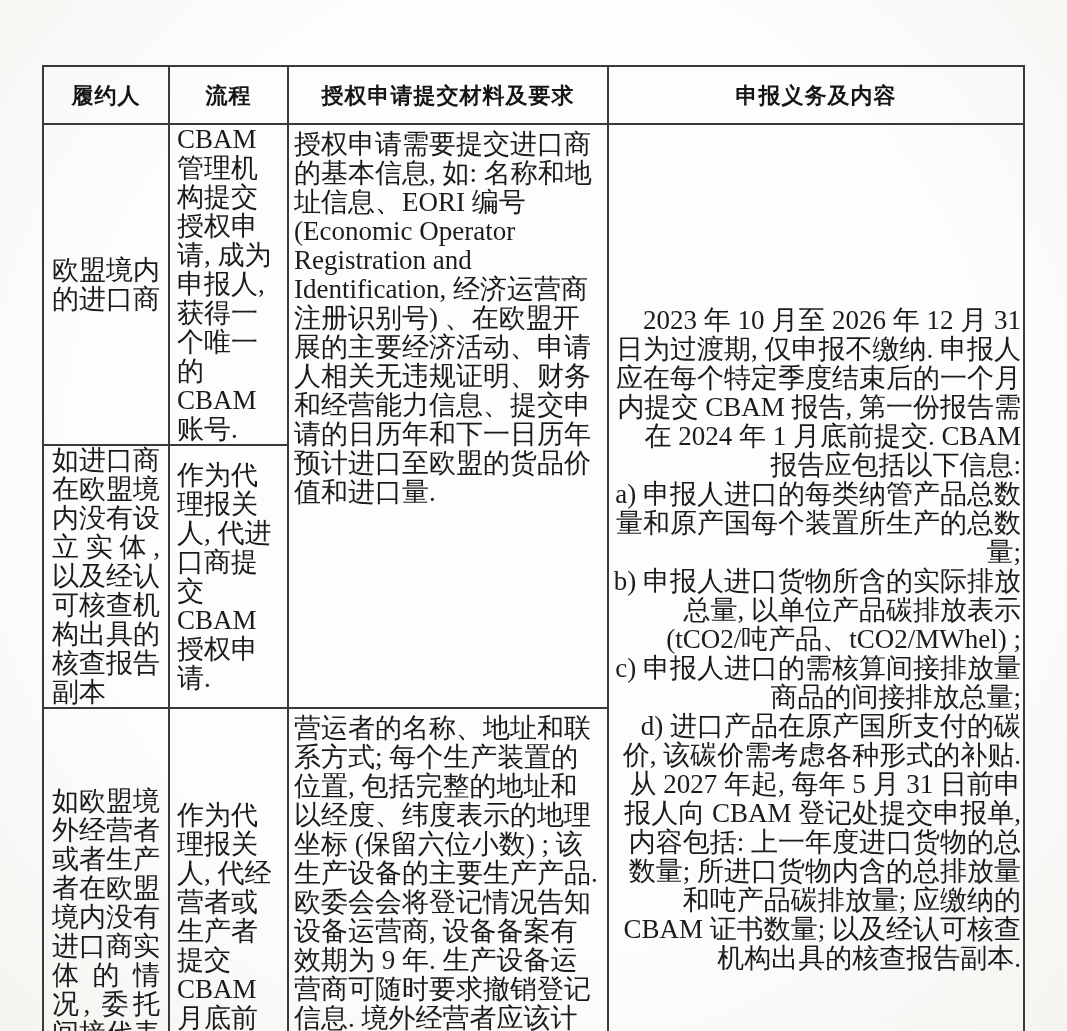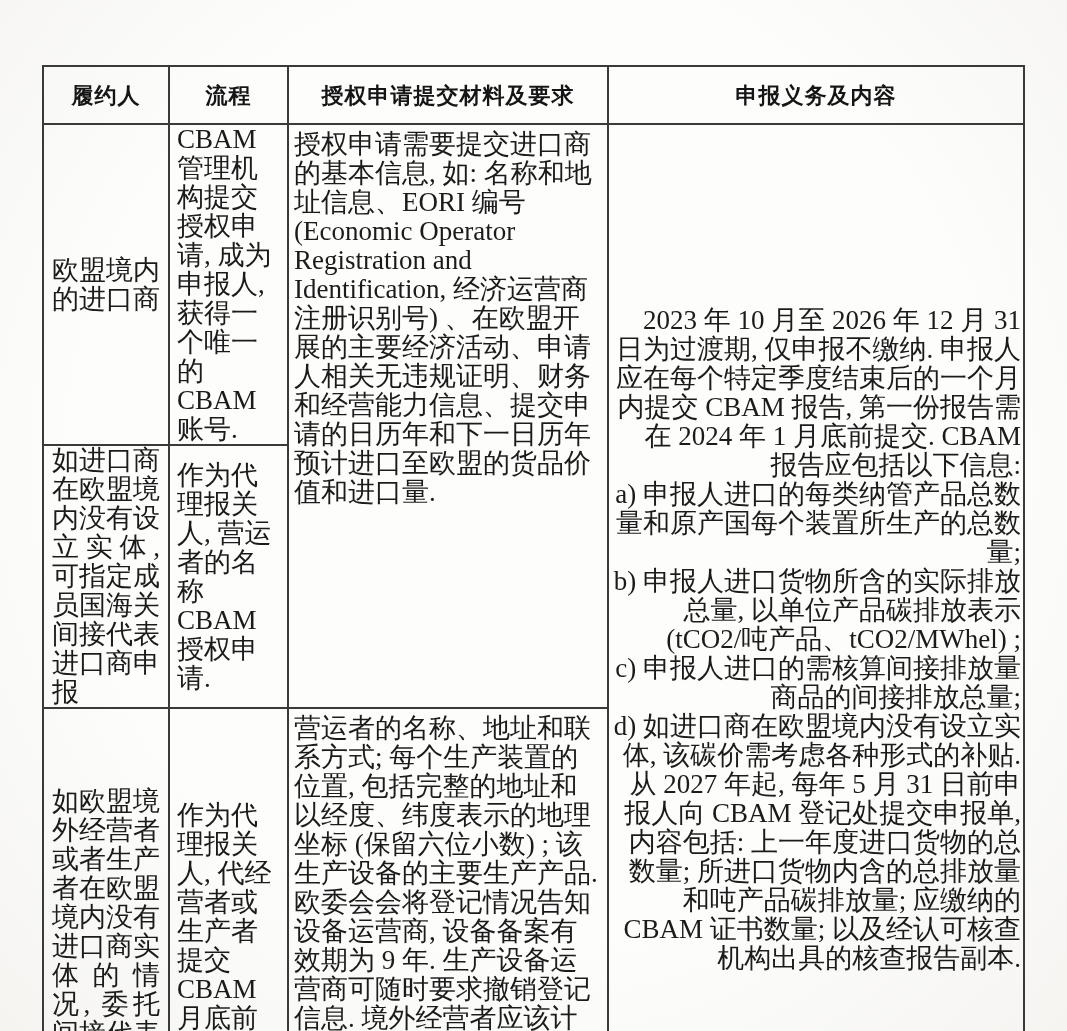--- a/index.html
+++ b/index.html
@@ -84,27 +84,27 @@
   </tr>
   <tr class="r1">
     <td class="performer">欧盟境内的进口商</td>
     <td class="process">CBAM 管理机构提交授权申请, 成为申报人, 获得一个唯一的 CBAM 账号.</td>
     <td class="materials" rowspan="2">授权申请需要提交进口商的基本信息, 如: 名称和地址信息、EORI 编号 (Economic Operator Registration and Identification, 经济运营商注册识别号) 、在欧盟开展的主要经济活动、申请人相关无违规证明、财务和经营能力信息、提交申请的日历年和下一日历年预计进口至欧盟的货品价值和进口量.</td>
     <td class="obligations" rowspan="3">
       <p>2023 年 10 月至 2026 年 12 月 31 日为过渡期, 仅申报不缴纳. 申报人应在每个特定季度结束后的一个月内提交 CBAM 报告, 第一份报告需在 2024 年 1 月底前提交. CBAM 报告应包括以下信息:</p>
       <p>a) 申报人进口的每类纳管产品总数量和原产国每个装置所生产的总数量;</p>
       <p>b) 申报人进口货物所含的实际排放总量, 以单位产品碳排放表示 (tCO2/吨产品、tCO2/MWhel) ;</p>
       <p>c) 申报人进口的需核算间接排放量商品的间接排放总量;</p>
-      <p>d) 如进口商在欧盟境内没有设立实体, 该碳价需考虑各种形式的补贴.</p>
+      <p>d) 进口产品在原产国所支付的碳价, 该碳价需考虑各种形式的补贴.</p>
       <p>从 2027 年起, 每年 5 月 31 日前申报人向 CBAM 登记处提交申报单, 内容包括: 上一年度进口货物的总数量; 所进口货物内含的总排放量和吨产品碳排放量; 应缴纳的 CBAM 证书数量; 以及经认可核查机构出具的核查报告副本.</p>
     </td>
   </tr>
   <tr class="r2">
-    <td class="performer">如进口商在欧盟境内没有设立实体, 可指定成员国海关间接代表进口商申报</td>
-    <td class="process">作为代理报关人, 营运者的名称 CBAM 授权申请.</td>
+    <td class="performer">如进口商在欧盟境内没有设立实体, 以及经认可核查机构出具的核查报告副本</td>
+    <td class="process">作为代理报关人, 代进口商提交 CBAM 授权申请.</td>
   </tr>
   <tr class="r3">
     <td class="performer">如欧盟境外经营者或者生产者在欧盟境内没有进口商实体的情况, 委托间接代表申报</td>
     <td class="process">作为代理报关人, 代经营者或生产者提交 CBAM 月底前提交.</td>
     <td class="materials">营运者的名称、地址和联系方式; 每个生产装置的位置, 包括完整的地址和以经度、纬度表示的地理坐标 (保留六位小数) ; 该生产设备的主要生产产品. 欧委会会将登记情况告知设备运营商, 设备备案有效期为 9 年. 生产设备运营商可随时要求撤销登记信息. 境外经营者应该计算所生产纳管产品的纳管温室气体排放量, 并接受认证的核查机构进行核查, 且保留核查报告.</td>
   </tr>
 </tbody>
   </table>
 
 </body></html>

